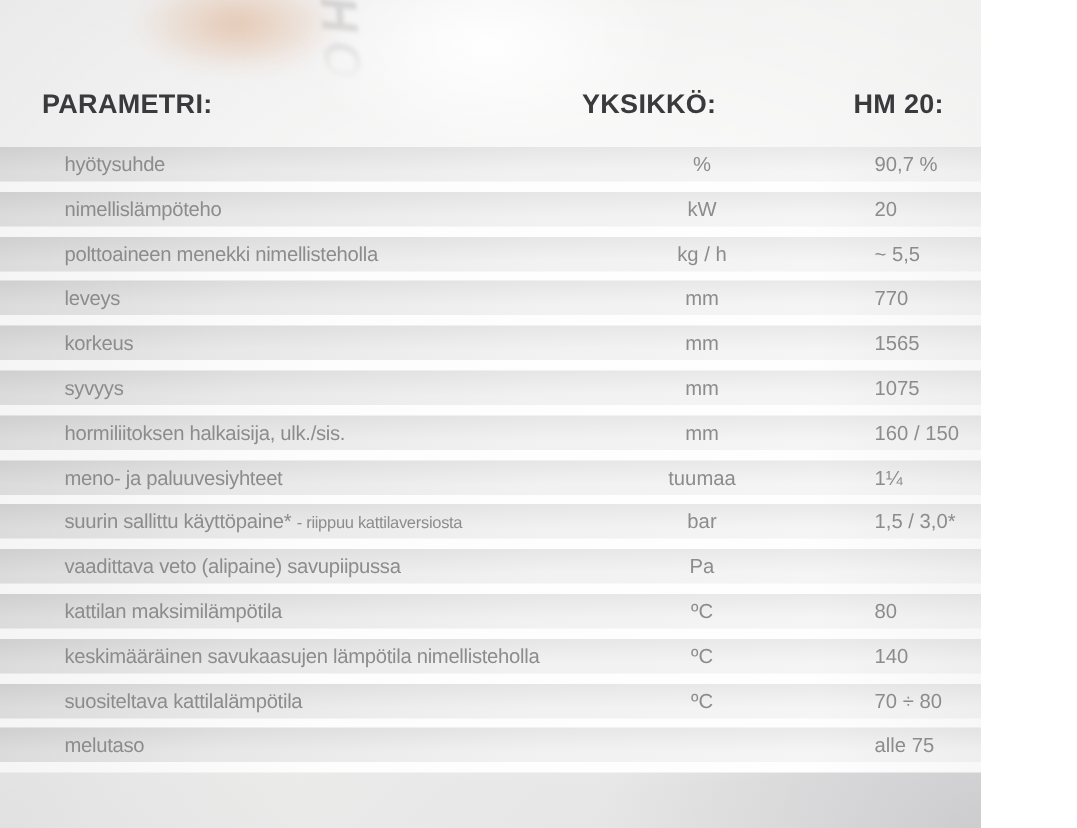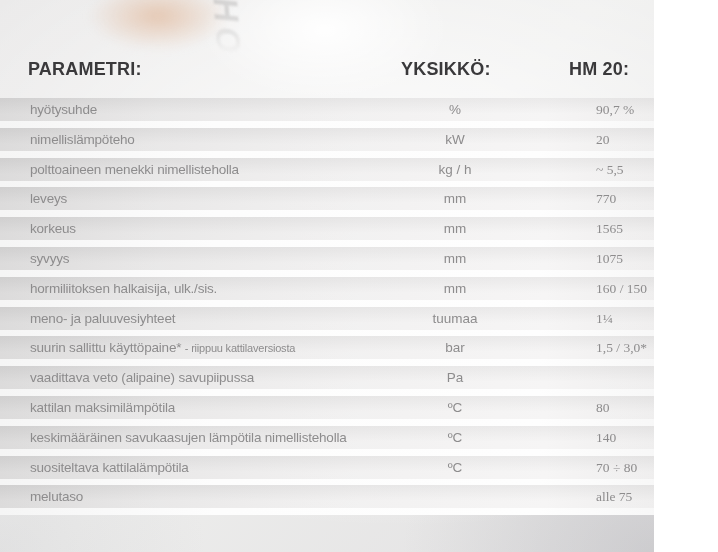--- a/index.html
+++ b/index.html
@@ -32,39 +32,39 @@
     transform: rotate(86deg) skewX(-10deg); transform-origin:left top;
     opacity:0.40; filter: blur(1.3px);
     -webkit-mask-image: linear-gradient(to right, #000 25%, transparent 95%);
             mask-image: linear-gradient(to right, #000 25%, transparent 95%);
   }
 
   
   .thead { position:absolute; left:0; top:59px; width:718px; height:22px; }
   .th { position:absolute; top:0; font-weight:bold; font-size:18px; color:#3a393b; letter-spacing:0.2px; white-space:nowrap; }
   .th-param { left:28px; }
-  .th-unit  { left:401px;text-align:right; }
+  .th-unit  { left:388px;text-align:right; }
   .th-model { left:569px; }
 
   
   .tbody {
     position:absolute; left:0; top:98px; width:718px; overflow:hidden;
     background: linear-gradient(to right, #f5f5f5 0%, #fdfdfd 30%, #fefefe 75%, #f4f4f4 100%);
   }
   .row {
     position:relative; height:23px; margin-bottom:6.8px;
     background:
       linear-gradient(to bottom, rgba(110,110,112,0.08) 0%, rgba(255,255,255,0.10) 70%),
       linear-gradient(to right, #d8d7d7 0%, #e7e6e6 22%, #f1f0f0 50%, #f5f4f4 76%, #e9e8e8 100%);
   }
-  .cell { position:absolute; top:0; line-height:23px; font-size:13.5px; color:#8d8c8d; white-space:nowrap; }
+  .cell { position:absolute; top:0; line-height:23px; font-size:13.5px; color:#8d8c8d; white-space:nowrap;margin-left:13px; }
   .c-label { left:30px; letter-spacing:-0.2px; }
   .c-label .note { font-size:11px; letter-spacing:-0.2px; }
   .c-unit  { left:403px; width:104px; text-align:center; }
-  .c-value { left:596px;font-family:Liberation Serif, serif; }
+  .c-value { left:570px; }
 </style>
 </head>
 <body>
 
 <div class="page">
 
   <div class="banner">
     <div class="photo-glow"></div>
     <div class="peach-blur"></div>
     <div class="watermark">HO</div>

